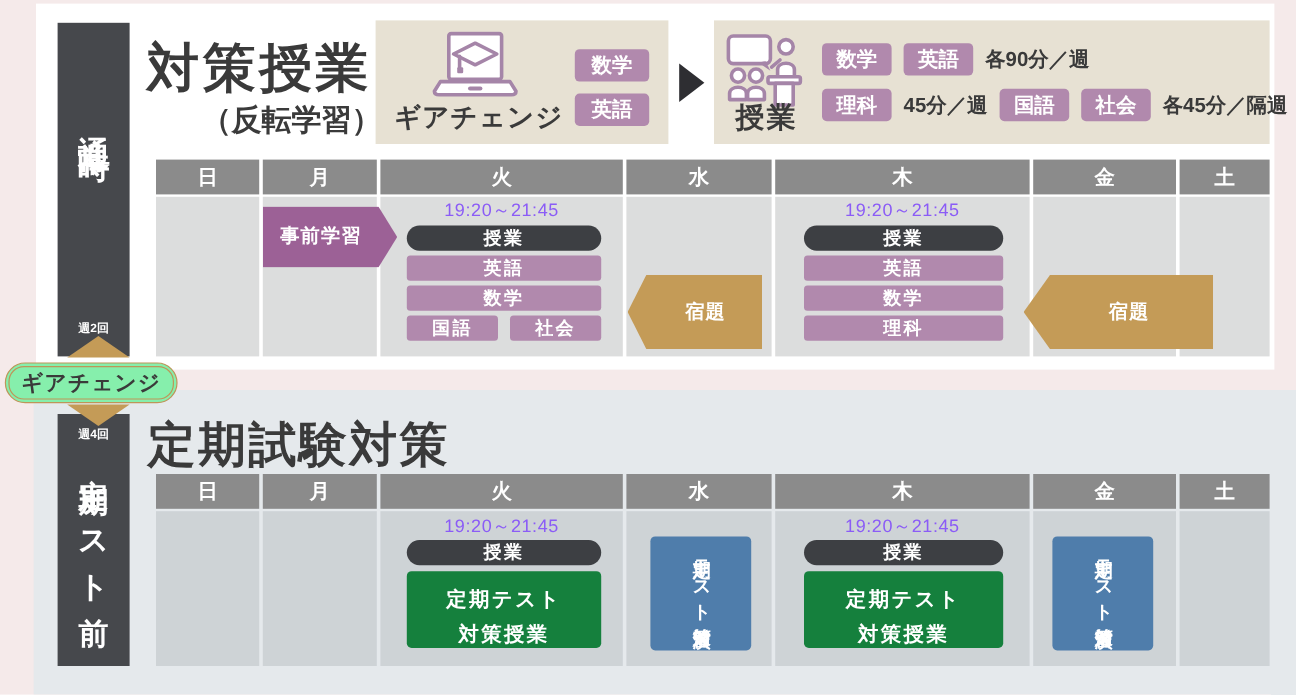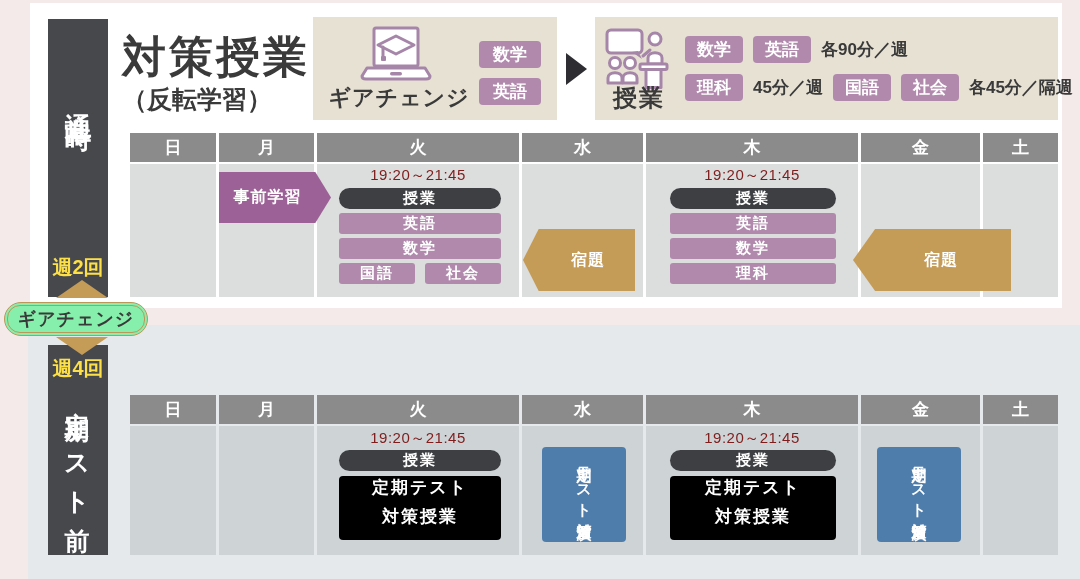--- a/index.html
+++ b/index.html
@@ -9,37 +9,37 @@
   .panel-top { position:absolute; left:30px; top:3px; width:1032px; height:305px; background:#ffffff; }
   .panel-bottom { position:absolute; left:28px; top:325px; width:1052px; height:254px; background:#e5e9ec; }
 
   
   .rail { position:absolute; width:60px; background:#46484c; z-index:4; display:flex; flex-direction:column; align-items:center; }
   .rail-top { left:48px; top:19px; height:278px; }
   .rail-bottom { left:48px; top:345px; height:210px; }
   .rail-vlabel { writing-mode:vertical-rl; color:#fff; font-weight:bold; letter-spacing:6px; }
   .rail-top .rail-vlabel { font-size:27px; margin-top:72px; }
   .rail-bottom .rail-vlabel { font-size:25px; margin-top:10px; }
-  .rail-freq { color:#fde047; font-weight:bold; font-size:20px; }
+  .rail-freq { color:#ffffff; font-weight:bold; font-size:10px; }
   .rail-top .rail-freq { margin-top:auto; margin-bottom:16px; }
   .rail-bottom .rail-freq { margin-top:10px; }
 
   
   .tri-up, .tri-down { position:absolute; left:56px; width:0; height:0; z-index:6;
     border-left:26px solid transparent; border-right:26px solid transparent; }
   .tri-up { top:280px; border-bottom:18px solid #c49b57; }
   .tri-down { top:337px; border-top:18px solid #c49b57; }
   .gear-badge { position:absolute; left:4px; top:302px; width:144px; height:34px; z-index:7;
     background:#86efac; border:1.5px solid #bd9659; border-radius:17px; padding:2px; display:flex; }
   .gear-badge-inner { flex:1; border:1.5px solid #bd9659; border-radius:13px; display:flex; align-items:center; justify-content:center; }
   .gear-badge-inner span { font-size:18px; font-weight:bold; color:#3a3a3a; letter-spacing:1px; }
 
   
   .title-main { position:absolute; left:122px; top:28px; font-size:44px; font-weight:bold; color:#3a3a3a; letter-spacing:3px; z-index:3; }
-  .title-sub { position:absolute; left:122px; top:83px; width:196px; text-align:left; font-size:25px; font-weight:bold; color:#3a3a3a; z-index:3; }
+  .title-sub { position:absolute; left:122px; top:83px; width:196px; text-align:right; font-size:25px; font-weight:bold; color:#3a3a3a; z-index:3; }
   .title-exam { position:absolute; left:123px; top:343px; font-size:40px; font-weight:bold; color:#3a3a3a; letter-spacing:2px; z-index:3; }
 
   
   .beige { position:absolute; top:17px; height:103px; background:#e7e1d3; z-index:3; }
   .box-prestudy { left:313px; width:244px; }
   .box-lesson { left:595px; width:463px; }
   .box-label { position:absolute; font-weight:bold; color:#3a3a3a; text-align:center; }
   .prestudy-label { left:8px; bottom:7px; width:156px; font-size:22px; letter-spacing:1px; }
   .lesson-label { left:2px; bottom:6px; width:84px; font-size:24px; letter-spacing:2px; }
   .badge { background:#b189ad; color:#fff; font-weight:bold; font-size:17px; border-radius:4px;
@@ -61,33 +61,33 @@
   .col { display:flex; flex-direction:column; gap:2px; }
   .col-head { height:29px; background:#8b8b8b; color:#fff; font-weight:bold; font-size:17px;
     display:flex; align-items:center; justify-content:center; }
   .col-body { flex:1; }
   .cal-normal .col-body { background:#dcdddd; }
   .cal-exam .col-body { background:#ced3d6; }
   .w0{width:86px} .w1{width:95px} .w2{width:202px} .w3{width:121px} .w4{width:212px} .w5{width:119px} .w6{width:75px}
 
   
   .ov { position:absolute; z-index:5; }
-  .time { font-size:15px; color:#7f1d1d; text-align:center; letter-spacing:0.5px; }
+  .time { font-size:15px; color:#8b5cf6; text-align:center; letter-spacing:0.5px; }
   .pill { background:#3d3f43; border-radius:11px; height:21px; color:#fff; font-weight:bold; font-size:15px;
     display:flex; align-items:center; justify-content:center; letter-spacing:2px; }
   .bar { background:#b189ad; border-radius:3px; height:21px; color:#fff; font-weight:bold; font-size:15px;
     display:flex; align-items:center; justify-content:center; letter-spacing:2px; }
   .arrow-right { background:#9c6196; clip-path:polygon(0 0, 86% 0, 100% 50%, 86% 100%, 0 100%);
     color:#fff; font-weight:bold; font-size:16px; display:flex; align-items:center; justify-content:center;
     padding-right:15px; letter-spacing:1px;text-align:center; }
   .arrow-left { background:#c49b57; clip-path:polygon(0 50%, 14% 0, 100% 0, 100% 100%, 14% 100%);
     color:#fff; font-weight:bold; font-size:16px; display:flex; align-items:center; justify-content:center;
     padding-left:18px; letter-spacing:1px; }
-  .exam-box { background:#000000; border-radius:4px; color:#fff; font-weight:bold; font-size:17px;
-    display:flex; flex-direction:column; align-items:center; justify-content:flex-start; gap:6px; letter-spacing:2px; }
+  .exam-box { background:#15803d; border-radius:4px; color:#fff; font-weight:bold; font-size:17px;
+    display:flex; flex-direction:column; align-items:center; justify-content:flex-end; gap:6px; letter-spacing:2px; }
   .blue-box { background:#4f7dab; border-radius:4px; color:#fff; display:flex; align-items:center; justify-content:center; }
   .blue-box span { writing-mode:vertical-rl; height:82px; font-size:15px; font-weight:bold; letter-spacing:1px; line-height:1.45; }
 
   svg .st { fill:#ffffff; stroke:#a585a8; stroke-width:3; stroke-linejoin:round; stroke-linecap:round; }
   svg .st2 { fill:#a585a8; stroke:none; }
   .icon-laptop { position:absolute; left:46px; top:9px; }
   .icon-teacher { position:absolute; left:10px; top:9px; }
 </style>
 </head>
 <body>
@@ -203,20 +203,21 @@
   <div class="ov bar" style="left:339px; top:263px; width:76px;">国語</div>
   <div class="ov bar" style="left:425px; top:263px; width:76px;">社会</div>
   <div class="ov arrow-left" style="left:523px; top:229px; width:112px; height:62px;">宿題</div>
   <div class="ov time" style="left:646px; top:166px; width:212px;">19:20～21:45</div>
   <div class="ov pill" style="left:670px; top:188px; width:166px;">授業</div>
   <div class="ov bar" style="left:670px; top:213px; width:166px;">英語</div>
   <div class="ov bar" style="left:670px; top:238px; width:166px;">数学</div>
   <div class="ov bar" style="left:670px; top:263px; width:166px;">理科</div>
   <div class="ov arrow-left" style="left:853px; top:229px; width:158px; height:62px;">宿題</div>
 
+  <div class="title-exam">定期試験対策</div>
 
   <div class="cal cal-exam">
     <div class="col w0">
         <div class="col-head">日</div>
         <div class="col-body"></div>
       </div>
     <div class="col w1">
         <div class="col-head">月</div>
         <div class="col-body"></div>
       </div>

